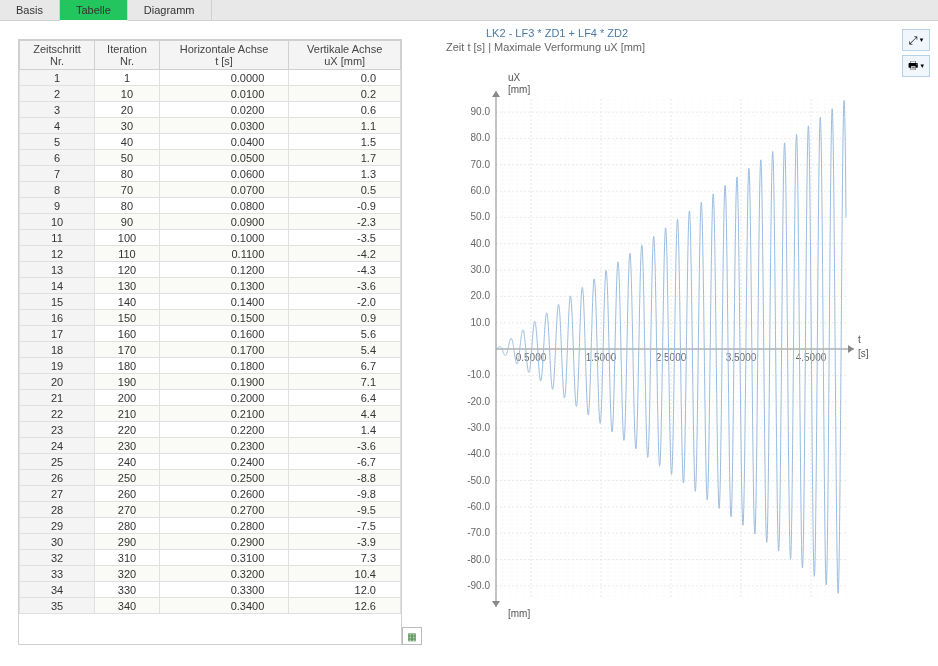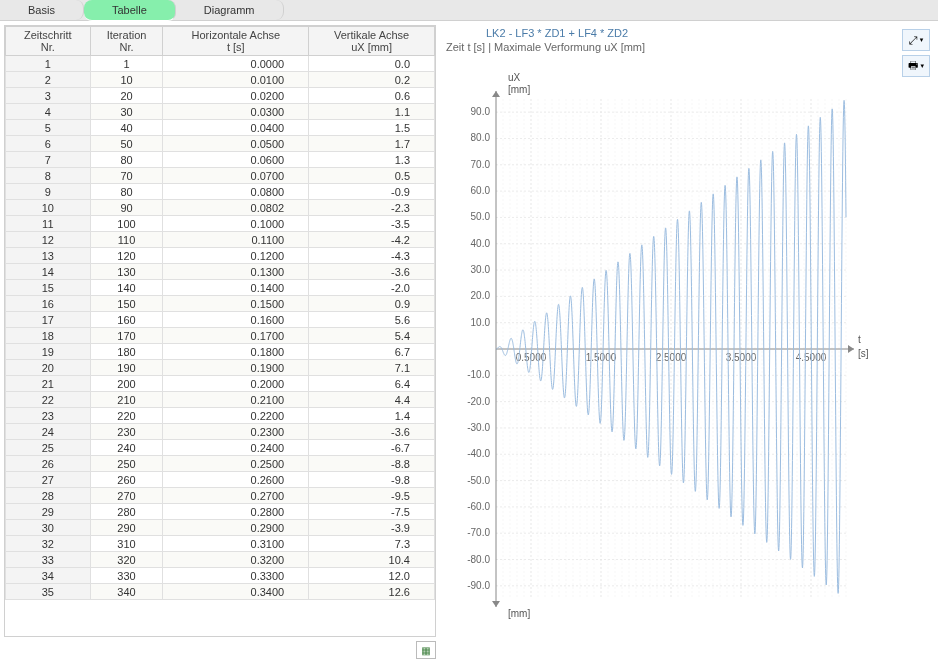--- a/index.html
+++ b/index.html
@@ -1,21 +1,21 @@
 <!DOCTYPE html>
 <html><head>
 <meta charset="utf-8">
 <style>
 * { box-sizing: border-box; margin: 0; padding: 0; }
 body { font-family: Tahoma, Arial, sans-serif; font-size: 11px; background: #fff; color: #333; width: 938px; height: 666px; overflow: hidden; }
 .tabs { display: flex; background: #e8e8e8; border-bottom: 1px solid #d0d0d0; }
-.tab { padding: 4px 28px; cursor: pointer; border-right: 1px solid #d0d0d0; background: #e8e8e8; border-radius: 8px; }
-.tab.active { background: #86efac; border-bottom: 1px solid #fff; margin-bottom: -1px; }
+.tab { padding: 4px 16px; cursor: pointer; border-right: 1px solid #d0d0d0; background: #e8e8e8; }
+.tab.active { background: #22c55e; border-bottom: 1px solid #fff; margin-bottom: -1px; }
 .main { display: flex; height: 642px; }
-.left-panel { width: 440px; padding: 4px; display: flex; flex-direction: column; }
+.left-panel { width: 440px; padding: 18px; display: flex; }
 .right-panel { flex: 1; padding: 6px; position: relative; }
 .table-wrap { flex: 1; overflow-y: auto; border: 1px solid #d0d0d0; background: #fff; }
 table { width: 100%; border-collapse: collapse; font-size: 11px; }
 th { background: #f4f4f4; border: 1px solid #d0d0d0; padding: 2px 4px; font-weight: normal; text-align: center; color: #444; }
 th .sub { display: block; }
 td { border: 1px solid #e0e0e0; padding: 1px 8px; text-align: center; height: 16px; }
 td.num { text-align: right; padding-right: 24px; }
 td.rownum { background: #f4f4f4; text-align: center; }
 tr:nth-child(even) td:not(.rownum) { background: #fafaf7; }
 .excel-btn { align-self: flex-end; margin-top: 4px; width: 20px; height: 18px; border: 1px solid #bbb; background: #fff; cursor: pointer; font-size: 10px; color: #3a7d3a; display:flex;align-items:center;justify-content:center;}
@@ -104,21 +104,21 @@
             </tr>
             <tr>
               <td class="rownum">9</td>
   <td>80</td>
   <td class="num">0.0800</td>
   <td class="num">-0.9</td>
             </tr>
             <tr>
               <td class="rownum">10</td>
   <td>90</td>
-  <td class="num">0.0802</td>
+  <td class="num">0.0900</td>
   <td class="num">-2.3</td>
             </tr>
             <tr>
               <td class="rownum">11</td>
   <td>100</td>
   <td class="num">0.1000</td>
   <td class="num">-3.5</td>
             </tr>
             <tr>
               <td class="rownum">12</td>

